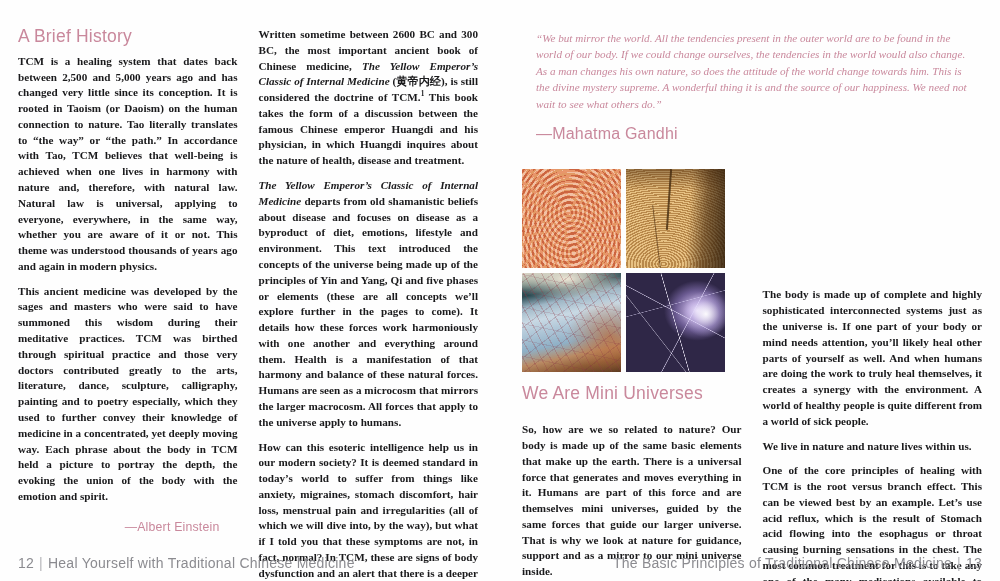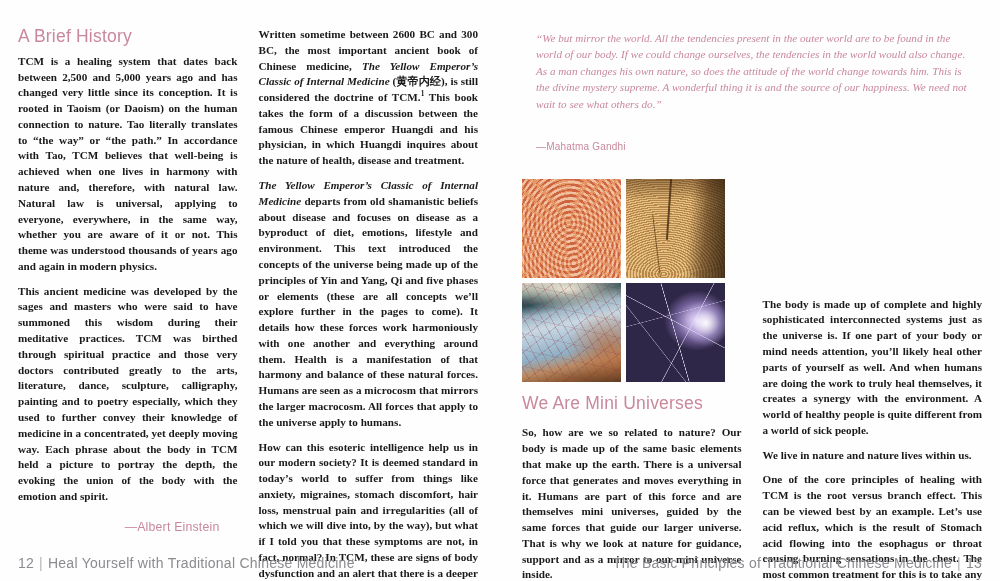--- a/index.html
+++ b/index.html
@@ -39,21 +39,21 @@
   
   h2.section-head {
     font-family: "Liberation Sans", "DejaVu Sans", sans-serif;
     font-weight: 400;
     color: #c9889c;
     font-size: 17.5px;
     line-height: 1.13;
     letter-spacing: 0.2px;
     margin: 0 0 7px 0;
   }
-  h2.section-head.tight { margin-bottom: 12px; }
+  h2.section-head.tight { margin-bottom: 18px; }
 
   p.body {
     margin: 0 0 9px 0;
     font-size: 11.15px;
     line-height: 1.415;
     text-align: justify;
     text-justify: inter-word;
     hyphens: auto;
     -webkit-hyphens: auto;
     color: #1a1a1c;
@@ -92,22 +92,22 @@
     text-align: left;
     font-size: 11.15px;
     line-height: 1.47;
     margin: 0 14px 0 14px;
     padding-top: 3px;
   }
   .banner-quote .attrib {
     display: block;
     font-style: normal;
     font-family: "Liberation Sans", "DejaVu Sans", sans-serif;
-    font-size: 10px;
-    margin-top: 28px;
+    font-size: 16px;
+    margin-top: 10px;
     letter-spacing: 0.2px;
   }
 
   
   .img-grid {
     width: 203px;
     display: grid;
     grid-template-columns: 99px 99px;
     grid-template-rows: 99px 99px;
     gap: 5px;

